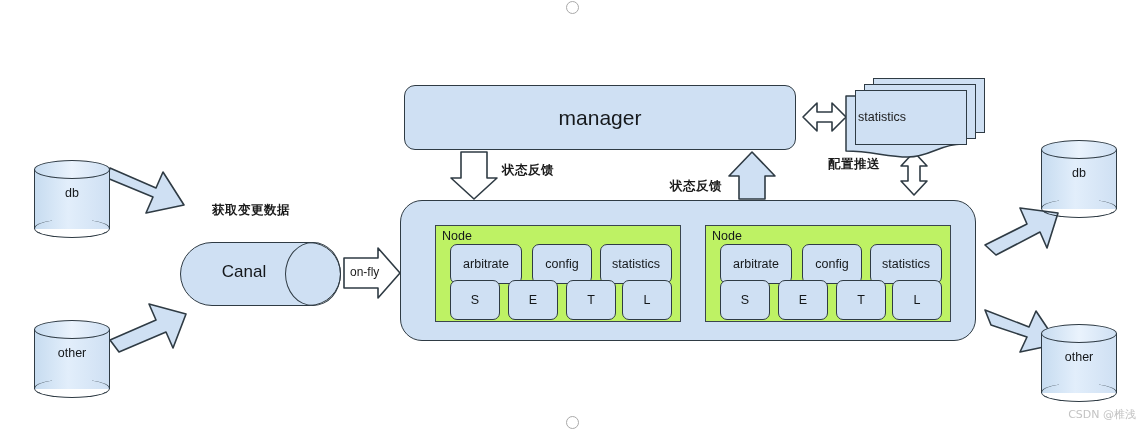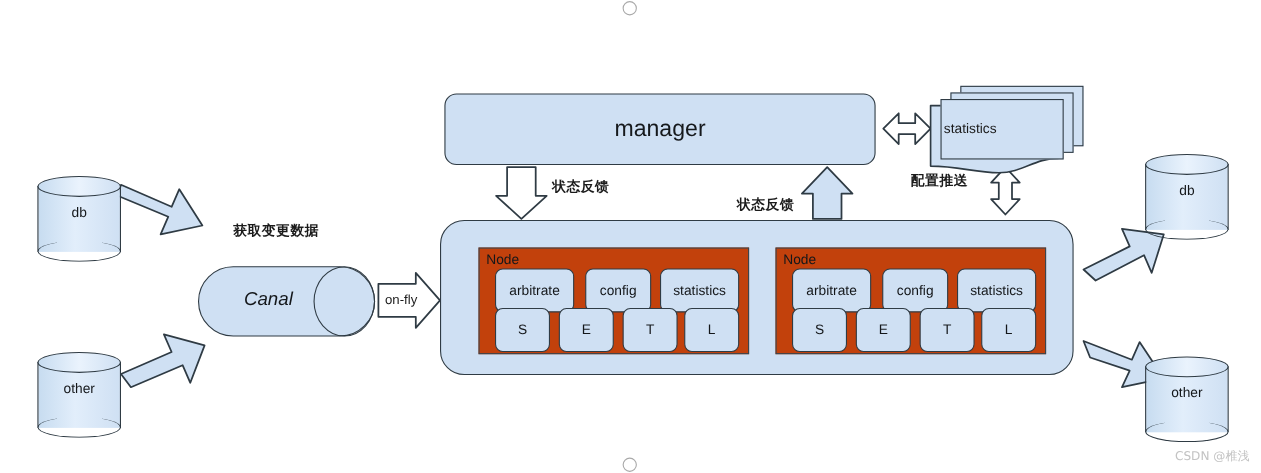--- a/index.html
+++ b/index.html
@@ -57,21 +57,21 @@
   #node-container {
     left: 400px; top: 200px; width: 576px; height: 141px;
     border-radius: 22px;
   }
 
   .node-box {
     position: absolute;
     top: 225px;
     width: 246px;
     height: 97px;
-    background: #c2410c;
+    background: #bef264;
     border: 1.5px solid #3a454e;
     box-sizing: border-box;
   }
   #node-box-1 { left: 435px; }
   #node-box-2 { left: 705px; }
 
   .node-title {
     position: absolute;
     left: 6px; top: 3px;
     font-size: 12.5px;
@@ -161,21 +161,20 @@
     box-sizing: border-box;
     background: transparent;
   }
   #canal .ctxt {
     position: absolute;
     left: 14px; top: 20px;
     width: 100px;
     text-align: center;
     font-size: 17px;
     color: #14171a;
-    font-style: italic;
   }
 
   
   #zk-stack {
     position: absolute;
     left: 845px; top: 78px;
     width: 140px; height: 75px;
   }
   #zk-stack .card {
     position: absolute;

